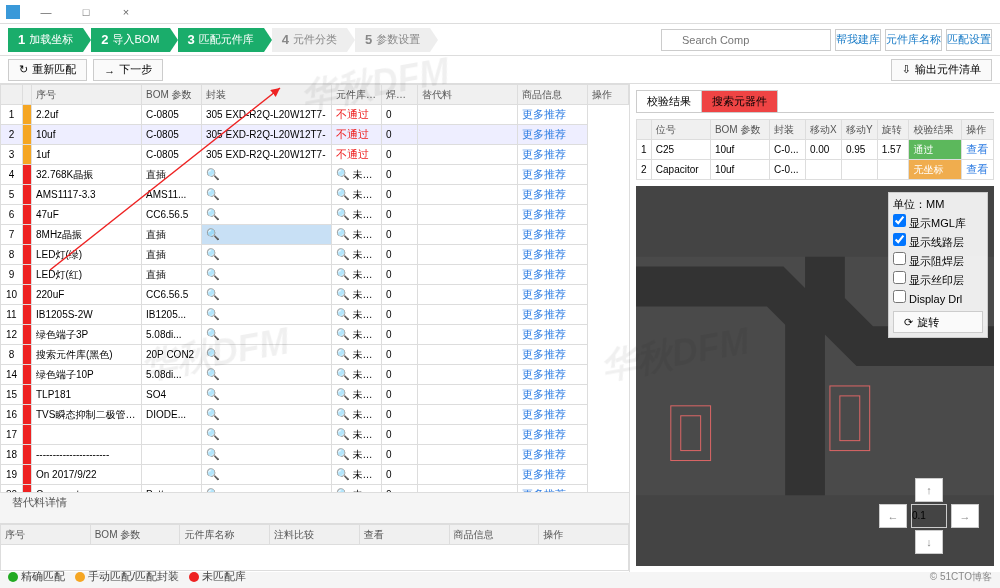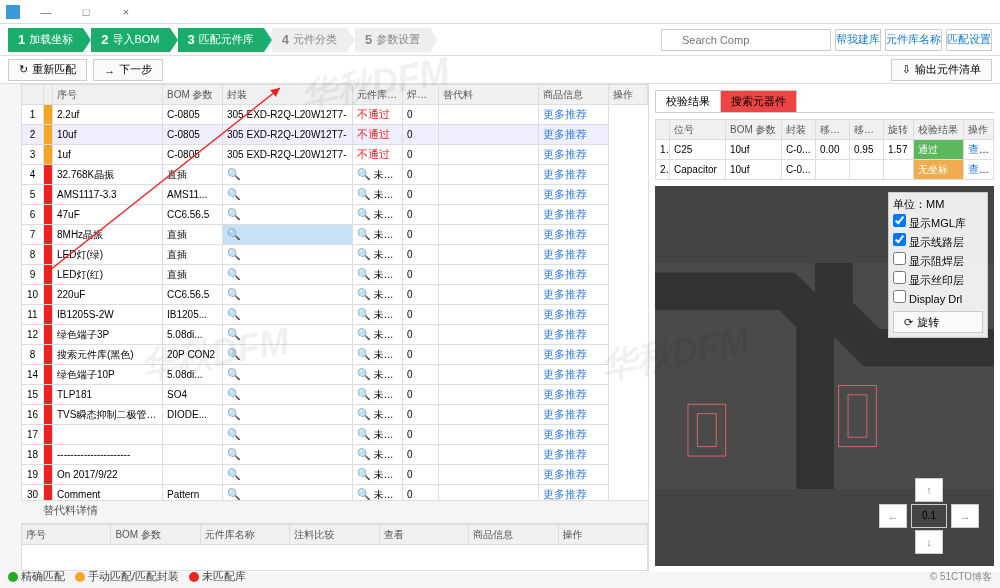--- a/index.html
+++ b/index.html
@@ -12,50 +12,50 @@
 .step{display:flex;align-items:center;height:24px;padding:0 10px;background:#eee;color:#888;cursor:pointer;position:relative;}
 .step.active{background:#1aad6b;color:#fff;}
 .step .num{font-weight:bold;margin-right:4px;font-size:13px;}
 .stepsep{width:0;height:0;border-top:12px solid transparent;border-bottom:12px solid transparent;border-left:8px solid #eee;}
 .stepsep.active{border-left-color:#1aad6b;}
 .spacer{flex:1;}
 .searchbox{width:170px;height:22px;border:1px solid #ccc;padding:0 20px;color:#aaa;}
 .topbtn{height:22px;padding:0 0;border:1px solid #ccc;background:#fff;color:#1a7cc7;cursor:pointer;}
 .secondbar{height:28px;background:#fff;border-bottom:1px solid #ddd;display:flex;align-items:center;padding:0 8px;gap:6px;}
 .btn{height:22px;padding:0 10px;border:1px solid #ccc;background:#fafafa;cursor:pointer;display:inline-flex;align-items:center;gap:4px;}
-.main{display:flex;height:calc(100% - 100px);margin-left:21px;}
+.main{display:flex;height:calc(100% - 100px);}
 .left{width:630px;border-right:1px solid #ddd;display:flex;flex-direction:column;background:#fff;}
 .right{flex:1;display:flex;flex-direction:column;background:#fff;}
 table{border-collapse:collapse;width:100%;table-layout:fixed;}
 th,td{border:1px solid #ddd;padding:2px 4px;height:20px;text-align:left;overflow:hidden;white-space:nowrap;text-overflow:ellipsis;font-size:10px;}
 th{background:#f0f0f0;color:#555;font-weight:normal;}
 .rownum{width:20px;text-align:center;}
 .flag{width:6px;padding:0;}
 .flag.red{background:#e22;}
 .flag.orange{background:#f5a623;}
 .link{color:#2a7ae2;cursor:pointer;}
 .fail{color:#e22;}
 .mag{color:#d18b2a;text-align:center;cursor:pointer;}
 .maintable{flex:1;overflow:auto;}
-.subtitle{height:24px;background:#f5f5f5;border-top:1px solid #ddd;border-bottom:1px solid #ddd;padding:2px 22px;color:#555;}
+.subtitle{height:32px;background:#f5f5f5;border-top:1px solid #ddd;border-bottom:1px solid #ddd;padding:2px 12px;color:#555;}
 .subtable{height:48px;}
 .tabs{display:flex;border-bottom:1px solid #ccc;margin:6px;}
 .tab{padding:3px 10px;border:1px solid #ccc;border-bottom:none;background:#ef4444;cursor:pointer;margin-right:-1px;}
 .tab.active{background:#fff;}
 .righttable{margin:0 6px;}
 .cell-green{background:#5cb85c;color:#fff;}
 .cell-orange{background:#f0ad4e;color:#fff;}
 .pcbview{flex:1;margin:6px;background:#444;position:relative;overflow:hidden;}
 .pcbview svg{width:100%;height:100%;}
 .pcbtools{position:absolute;top:6px;right:6px;width:100px;background:rgba(255,255,255,0.9);border:1px solid #ccc;padding:4px;font-size:10px;}
 .pcbtools label{display:block;margin:2px 0;}
 .navpad{position:absolute;bottom:10px;right:10px;width:110px;}
 .navpad .row{display:flex;justify-content:center;gap:4px;margin:2px 0;}
 .navbtn{width:28px;height:24px;border:1px solid #ccc;background:#fff;cursor:pointer;display:flex;align-items:center;justify-content:center;color:#888;}
-.zoomval{width:36px;height:24px;border:1px solid #ccc;text-align:center;line-height:22px;font-size:10px;}
+.zoomval{width:36px;height:24px;border:1px solid #ccc;line-height:22px;font-size:10px;}
 .legend{position:absolute;bottom:4px;left:8px;display:flex;gap:10px;font-size:10px;color:#444;}
 .legend .dot{display:inline-block;width:10px;height:10px;border-radius:50%;margin-right:3px;vertical-align:middle;}
 .attrib{position:absolute;bottom:4px;right:8px;color:#888;font-size:10px;}
 .wm{position:absolute;color:rgba(0,0,0,0.06);font-size:36px;font-style:italic;font-weight:bold;transform:rotate(-10deg);pointer-events:none;}
 .arrow{position:absolute;pointer-events:none;}
 .highlight{background:#c8e0f5!important;}
 </style>
 </head>
 <body>
 

